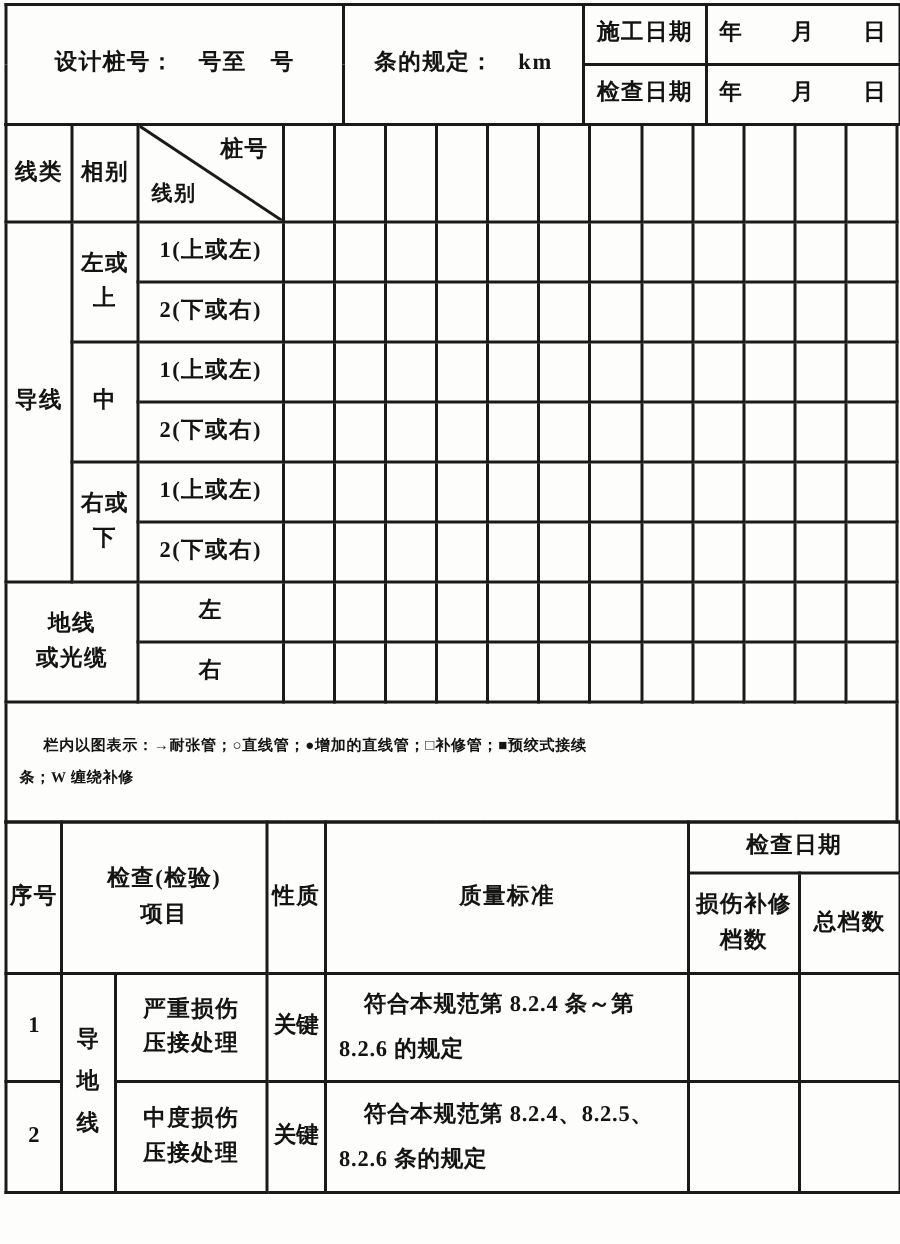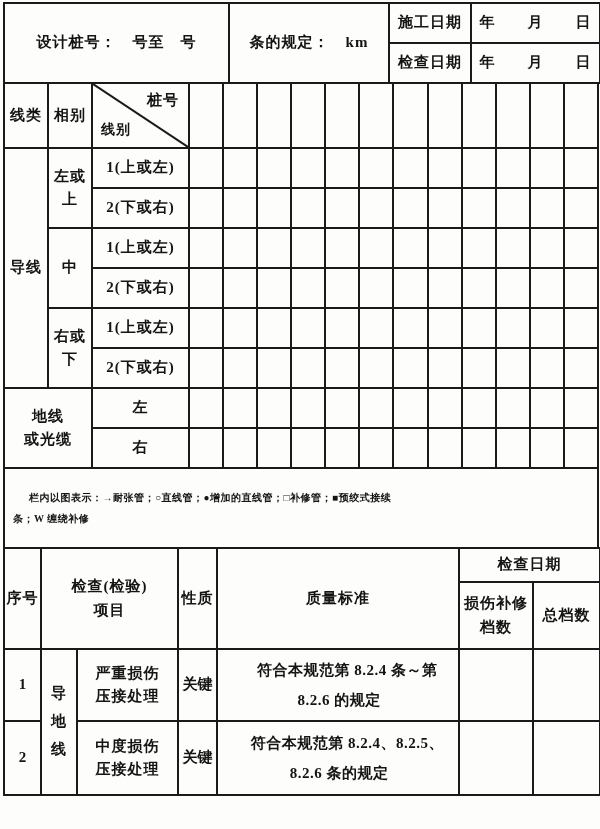--- a/index.html
+++ b/index.html
@@ -48,21 +48,21 @@
     text-align:left;
     padding:8px 8px 8px 8px;
     text-indent:1.6em;
     line-height:2.1;
     font-size:10px;
     white-space:pre-line;
     letter-spacing:0.5px;
   }
   
   .std-cell {
-    text-align:center;
+    text-align:left;
     padding:4px 6px 4px 8px;
     text-indent:1.1em;
     line-height:2.0;
     white-space:pre-line;
     letter-spacing:0.5px;
   }
   .vert-cell { line-height:1.85; }
   .nature-cell { letter-spacing:0;margin-top:12px; }
   .num-cell { letter-spacing:0; }
 </style>

